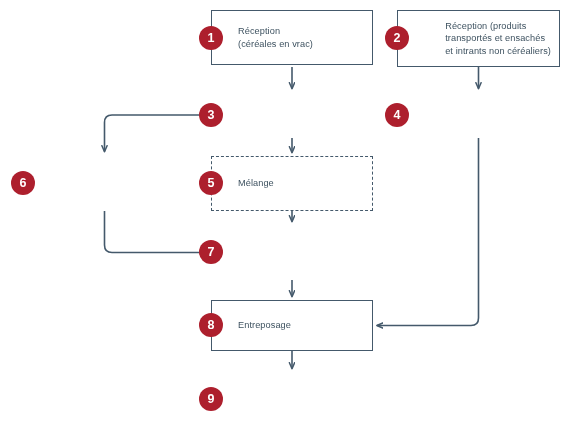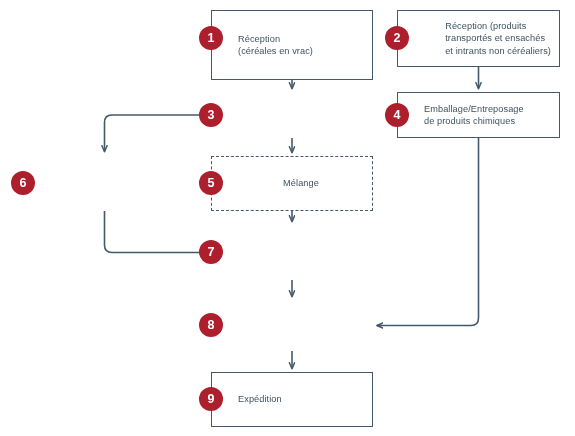--- a/index.html
+++ b/index.html
@@ -30,21 +30,20 @@
     position: absolute;
     box-sizing: border-box;
     background: #ffffff;
     border: 1.6px solid #44596B;
     display: flex;
     align-items: center;
   }
   .node.dashed {
     border: 1.6px dashed #44596B;
     background: transparent;
-    justify-content: center;
   }
   .node-label {
     color: #3E5260;
     font-size: 9.2px;
     line-height: 12.4px;
     letter-spacing: 0.08px;
     padding-left: 26px;
     padding-right: 8px;
     white-space: pre-line;
     font-family: "Liberation Sans", sans-serif;
@@ -90,50 +89,46 @@
 
     <path d="M104.5,211 L104.5,245 Q104.5,252.5 112,252.5 L207.5,252.5" fill="none" stroke="#44596B" stroke-width="1.6" marker-end="url(#arrowhead)"></path>
 
     <path d="M292,280 L292,296.5" fill="none" stroke="#44596B" stroke-width="1.6" marker-end="url(#arrowhead)"></path>
 
     <path d="M478.5,138 L478.5,318 Q478.5,325.5 471,325.5 L377,325.5" fill="none" stroke="#44596B" stroke-width="1.6" marker-end="url(#arrowhead)"></path>
 
     <path d="M292,351 L292,368.5" fill="none" stroke="#44596B" stroke-width="1.6" marker-end="url(#arrowhead)"></path>
   </svg>
 
-  <div class="node" style="left:211px; top:10px; width:162px; height:70px;">
+  <div class="node" style="left:211px; top:10px; width:162px; height:55px;">
     <span class="node-label">Réception
 (céréales en vrac)</span>
   </div>
   <div class="badge" style="left:199px; top:26px;">1</div>
 
   <div class="node" style="left:397px; top:10px; width:163px; height:57px;justify-content:flex-end;">
     <span class="node-label">Réception (produits
 transportés et ensachés
 et intrants non céréaliers)</span>
   </div>
   <div class="badge" style="left:385px; top:26px;">2</div>
 
   <div class="badge" style="left:199px; top:103px;">3</div>
 
-  <div class="node" style="left:397px; top:92px; width:163px; height:46px;">
-    <span class="node-label">Emballage/Entreposage
-de produits chimiques</span>
-  </div>
   <div class="badge" style="left:385px; top:103px;">4</div>
 
   <div class="badge" style="left:11px; top:171px;">6</div>
 
   <div class="node dashed" style="left:211px; top:156px; width:162px; height:55px;">
     <span class="node-label">Mélange</span>
   </div>
   <div class="badge" style="left:199px; top:171px;">5</div>
 
   <div class="badge" style="left:199px; top:240px;">7</div>
 
+  <div class="node" style="left:211px; top:300px; width:162px; height:51px;">
+    <span class="node-label">Entreposage</span>
+  </div>
   <div class="badge" style="left:199px; top:313px;">8</div>
 
-  <div class="node" style="left:211px; top:372px; width:162px; height:55px;">
-    <span class="node-label">Expédition</span>
-  </div>
   <div class="badge" style="left:199px; top:387px;">9</div>
 
 </div>
 
 </body></html>

